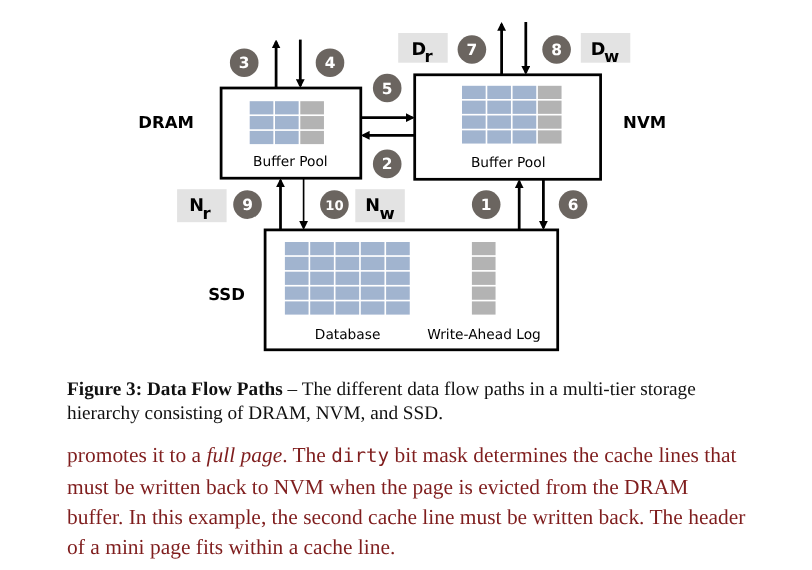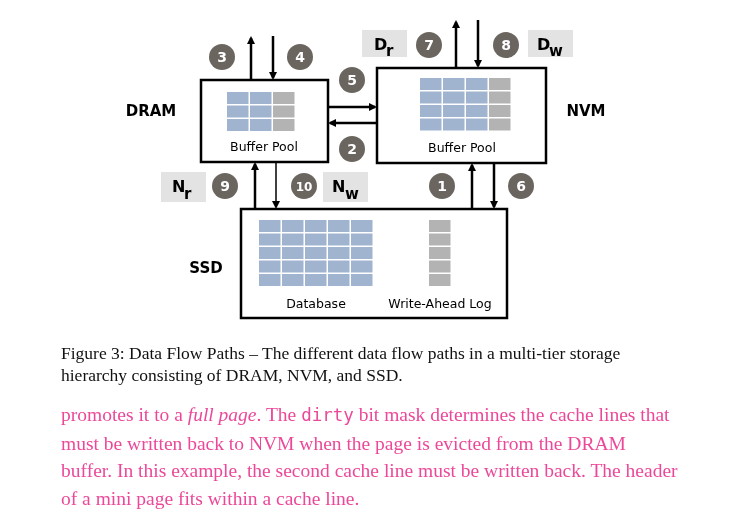--- a/index.html
+++ b/index.html
@@ -1,21 +1,21 @@
 <!DOCTYPE html>
 <html><head>
 <meta charset="utf-8">
 <style>
   html,body{margin:0;padding:0;background:#fff;}
   body{width:738px;height:518px;position:relative;overflow:hidden;}
   #diagram{position:absolute;left:0;top:0;width:738px;height:330px;}
   .sans{font-family:"DejaVu Sans","Liberation Sans",sans-serif;}
   .caption{position:absolute;left:61px;top:342px;width:620px;font-family:"Liberation Serif","DejaVu Serif",serif;font-size:17.5px;line-height:22px;color:#111;}
-  .caption b{font-weight:normal;}
-  .body-text{position:absolute;left:61px;top:401px;width:620px;font-family:"Liberation Serif","DejaVu Serif",serif;font-size:19.5px;line-height:27.5px;color:#ec4899;}
+  .caption b{font-weight:bold;}
+  .body-text{position:absolute;left:61px;top:401px;width:620px;font-family:"Liberation Serif","DejaVu Serif",serif;font-size:19.5px;line-height:27.5px;color:#7f1d1d;}
   .mono{font-family:"DejaVu Sans Mono","Liberation Mono",monospace;font-size:17.5px;}
 </style>
 </head>
 <body>
 
 <svg id="diagram" viewBox="0 0 738 330" xmlns="http://www.w3.org/2000/svg">
   <defs>
     <marker id="ah" markerWidth="8" markerHeight="8" refX="6" refY="4" orient="auto" markerUnits="userSpaceOnUse">
       <path d="M0,0 L8,4 L0,8 z" fill="#000"></path>
     </marker>

